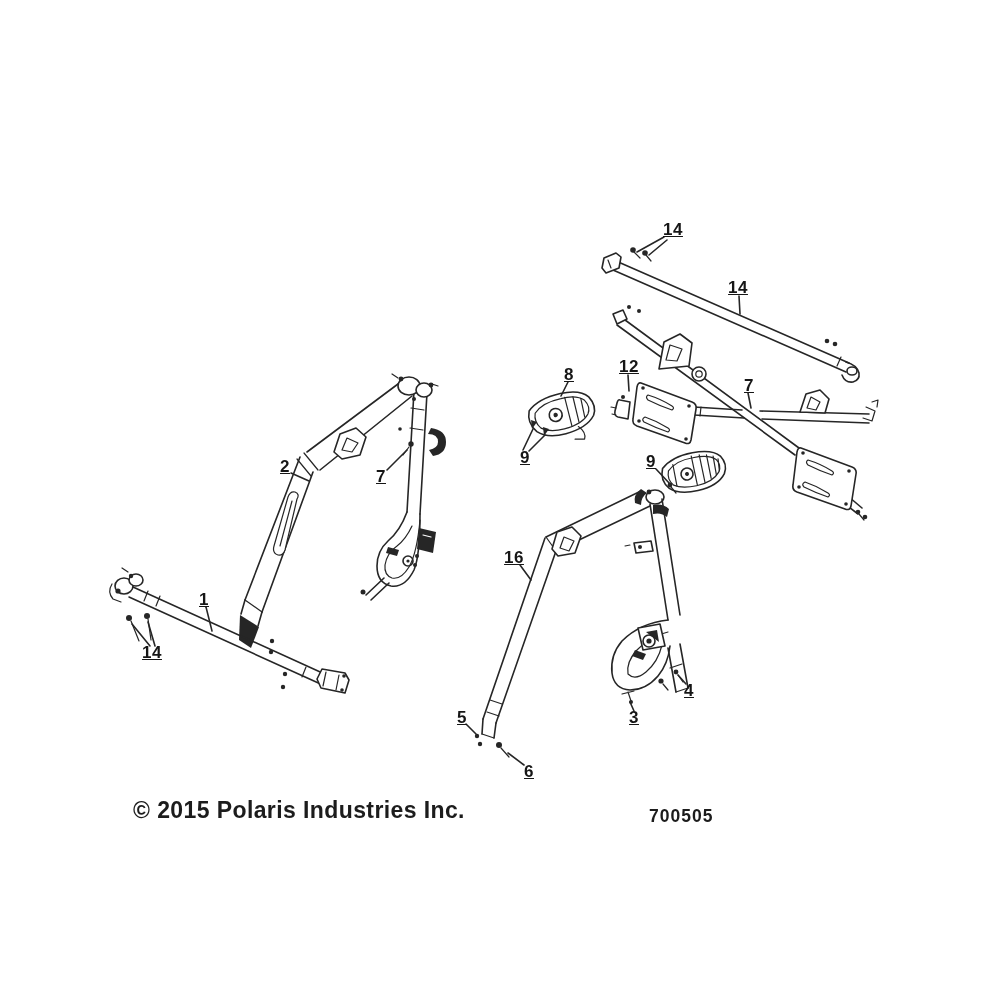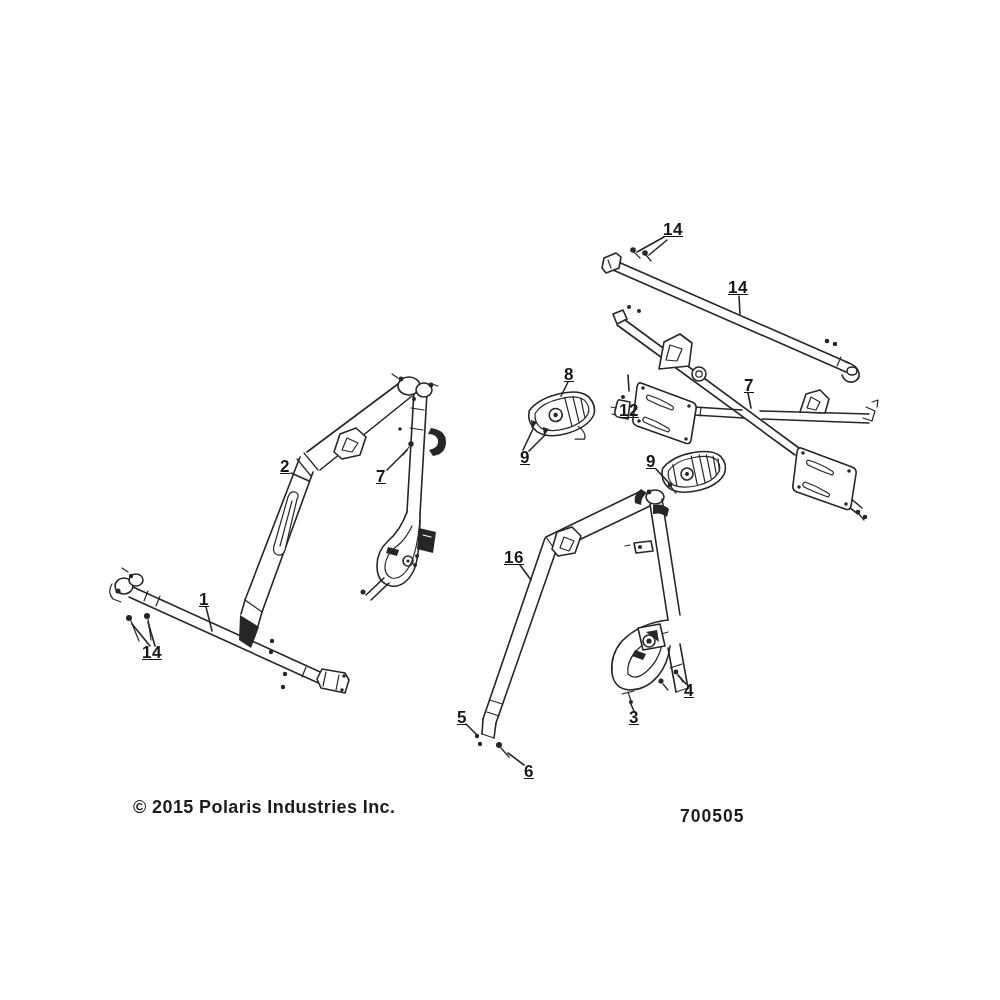--- a/index.html
+++ b/index.html
@@ -17,26 +17,26 @@
   svg .thin{stroke-width:1.2;}
   svg .leader{stroke-width:1.3;}
   .callout-layer{position:absolute;left:0;top:0;width:1000px;height:1000px;}
   .callout{
     position:absolute;transform:translate(-50%,-50%);
     font-size:17px;font-weight:bold;color:#161616;letter-spacing:.5px;
     white-space:nowrap;
     text-decoration:underline;
   }
   .footer-copyright{
-    position:absolute;left:133px;top:797px;font-size:18px;font-weight:600;
+    position:absolute;left:133px;top:797px;font-size:23px;font-weight:600;
     color:#1c1c1c;letter-spacing:.4px;
   }
   .footer-number{
     position:absolute;left:649px;top:806px;font-size:17.5px;font-weight:bold;
-    color:#1c1c1c;letter-spacing:1px;margin-left:31px;
+    color:#1c1c1c;letter-spacing:1px;
   }
 </style>
 </head>
 <body>
 
 <div class="stage">
 
   <svg width="1000" height="1000" viewBox="0 0 1000 1000">
 
     <g>
@@ -282,21 +282,21 @@
       <path d="M466,724 L476,734"></path>
       <path d="M524,765 L508,753"></path>
       <path d="M634,711 L630,702"></path>
       <path d="M686,684 L678,675"></path>
     </g>
   </svg>
 
   <div class="callout-layer">
       <span class="callout" style="left: 673px; top: 230px;">14</span>
       <span class="callout" style="left: 738px; top: 288px;">14</span>
-      <span class="callout" style="left: 629px; top: 367px; margin-top: 44px;">12</span>
+      <span class="callout" style="left: 629px; top: 367px;">12</span>
       <span class="callout" style="left: 569px; top: 375px;">8</span>
       <span class="callout" style="left: 749px; top: 386px;">7</span>
       <span class="callout" style="left: 285px; top: 467px;">2</span>
       <span class="callout" style="left: 381px; top: 477px;">7</span>
       <span class="callout" style="left: 525px; top: 458px;">9</span>
       <span class="callout" style="left: 651px; top: 462px;">9</span>
       <span class="callout" style="left: 514px; top: 558px;">16</span>
       <span class="callout" style="left: 204px; top: 600px;">1</span>
       <span class="callout" style="left: 152px; top: 653px;">14</span>
       <span class="callout" style="left: 462px; top: 718px;">5</span>

